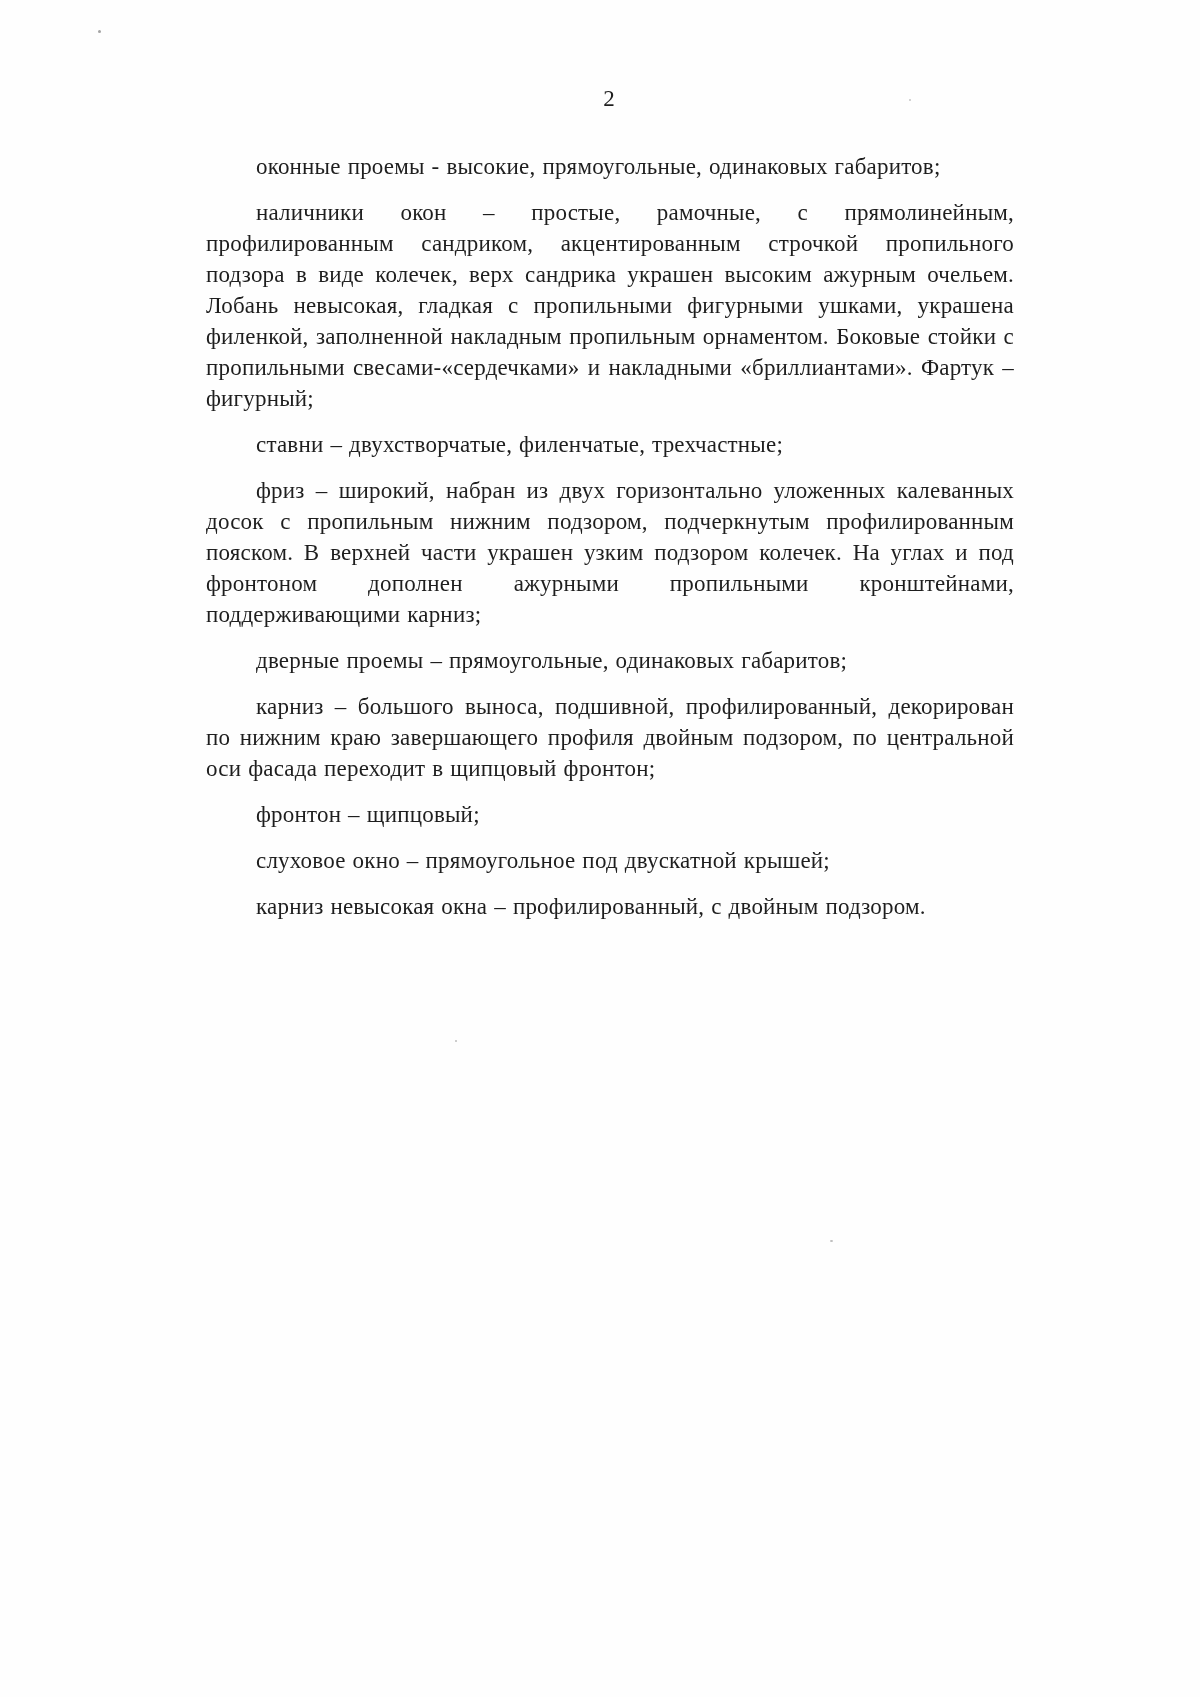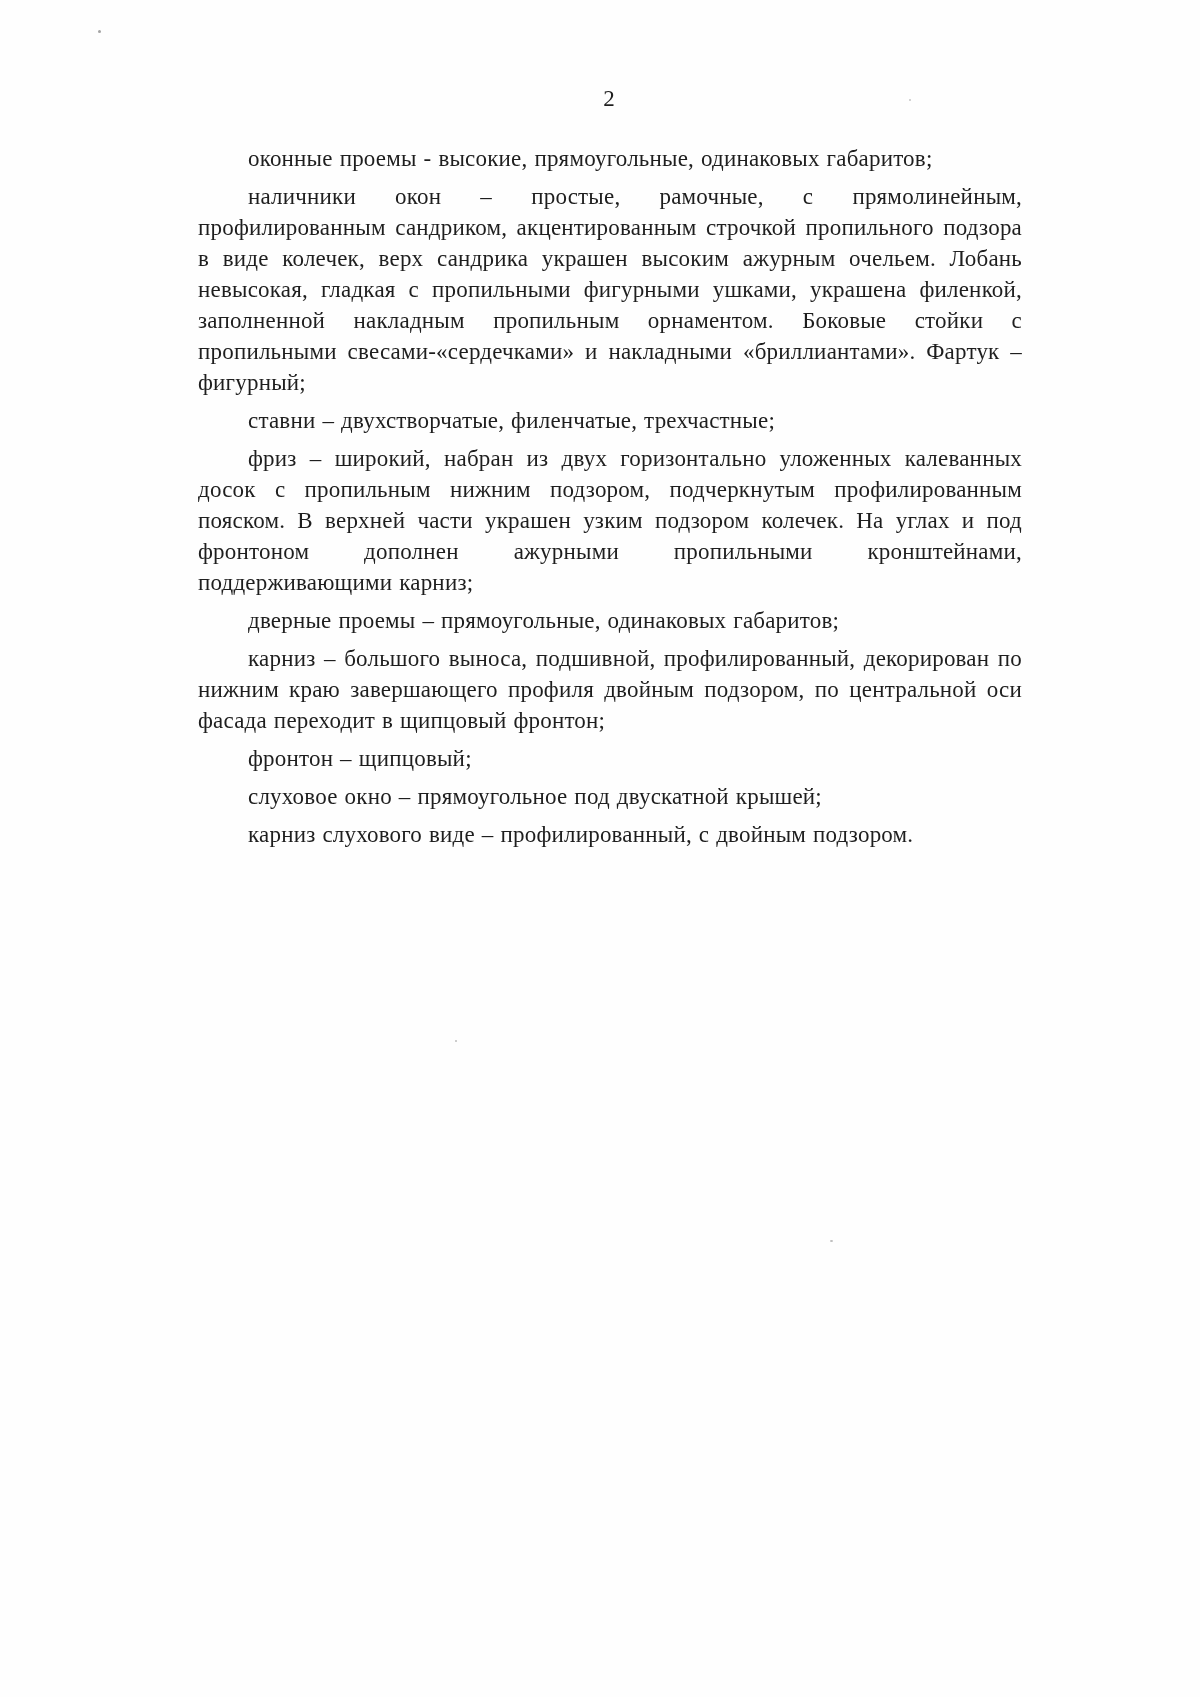--- a/index.html
+++ b/index.html
@@ -30,21 +30,21 @@
     position: absolute;
     top: 136px;
     left: 191px;
     width: 838px;
     font-size: 23px;
     line-height: 31px;
     text-align: justify;
     letter-spacing: 0.2px;
   }
   .text-block p {
-    margin: 7px;
+    margin: 15px;
     padding: 0;
     text-indent: 50px;
     word-spacing: 1px;
   }
   
   .speck {
     position: absolute;
     border-radius: 50%;
     background: #5a5a5a;
     opacity: 0.55;
@@ -63,21 +63,21 @@
 
   <div class="text-block">
     <p>оконные проемы - высокие, прямоугольные, одинаковых габаритов;</p>
     <p>наличники окон – простые, рамочные, с прямолинейным, профилированным сандриком, акцентированным строчкой пропильного подзора в виде колечек, верх сандрика украшен высоким ажурным очельем. Лобань невысокая, гладкая с пропильными фигурными ушками, украшена филенкой, заполненной накладным пропильным орнаментом. Боковые стойки с пропильными свесами-«сердечками» и накладными «бриллиантами». Фартук – фигурный;</p>
     <p>ставни – двухстворчатые, филенчатые, трехчастные;</p>
     <p>фриз – широкий, набран из двух горизонтально уложенных калеванных досок с пропильным нижним подзором, подчеркнутым профилированным пояском. В верхней части украшен узким подзором колечек. На углах и под фронтоном дополнен ажурными пропильными кронштейнами, поддерживающими карниз;</p>
     <p>дверные проемы – прямоугольные, одинаковых габаритов;</p>
     <p>карниз – большого выноса, подшивной, профилированный, декорирован по нижним краю завершающего профиля двойным подзором, по центральной оси фасада переходит в щипцовый фронтон;</p>
     <p>фронтон – щипцовый;</p>
     <p>слуховое окно – прямоугольное под двускатной крышей;</p>
-    <p>карниз слухового виде – профилированный, с двойным подзором.</p>
+    <p>карниз невысокая окна – профилированный, с двойным подзором.</p>
   </div>
 
   <span class="speck s1"></span>
   <span class="speck s2"></span>
   <span class="speck s3"></span>
   <span class="speck s4"></span>
 
 </div>
 
 </body></html>

